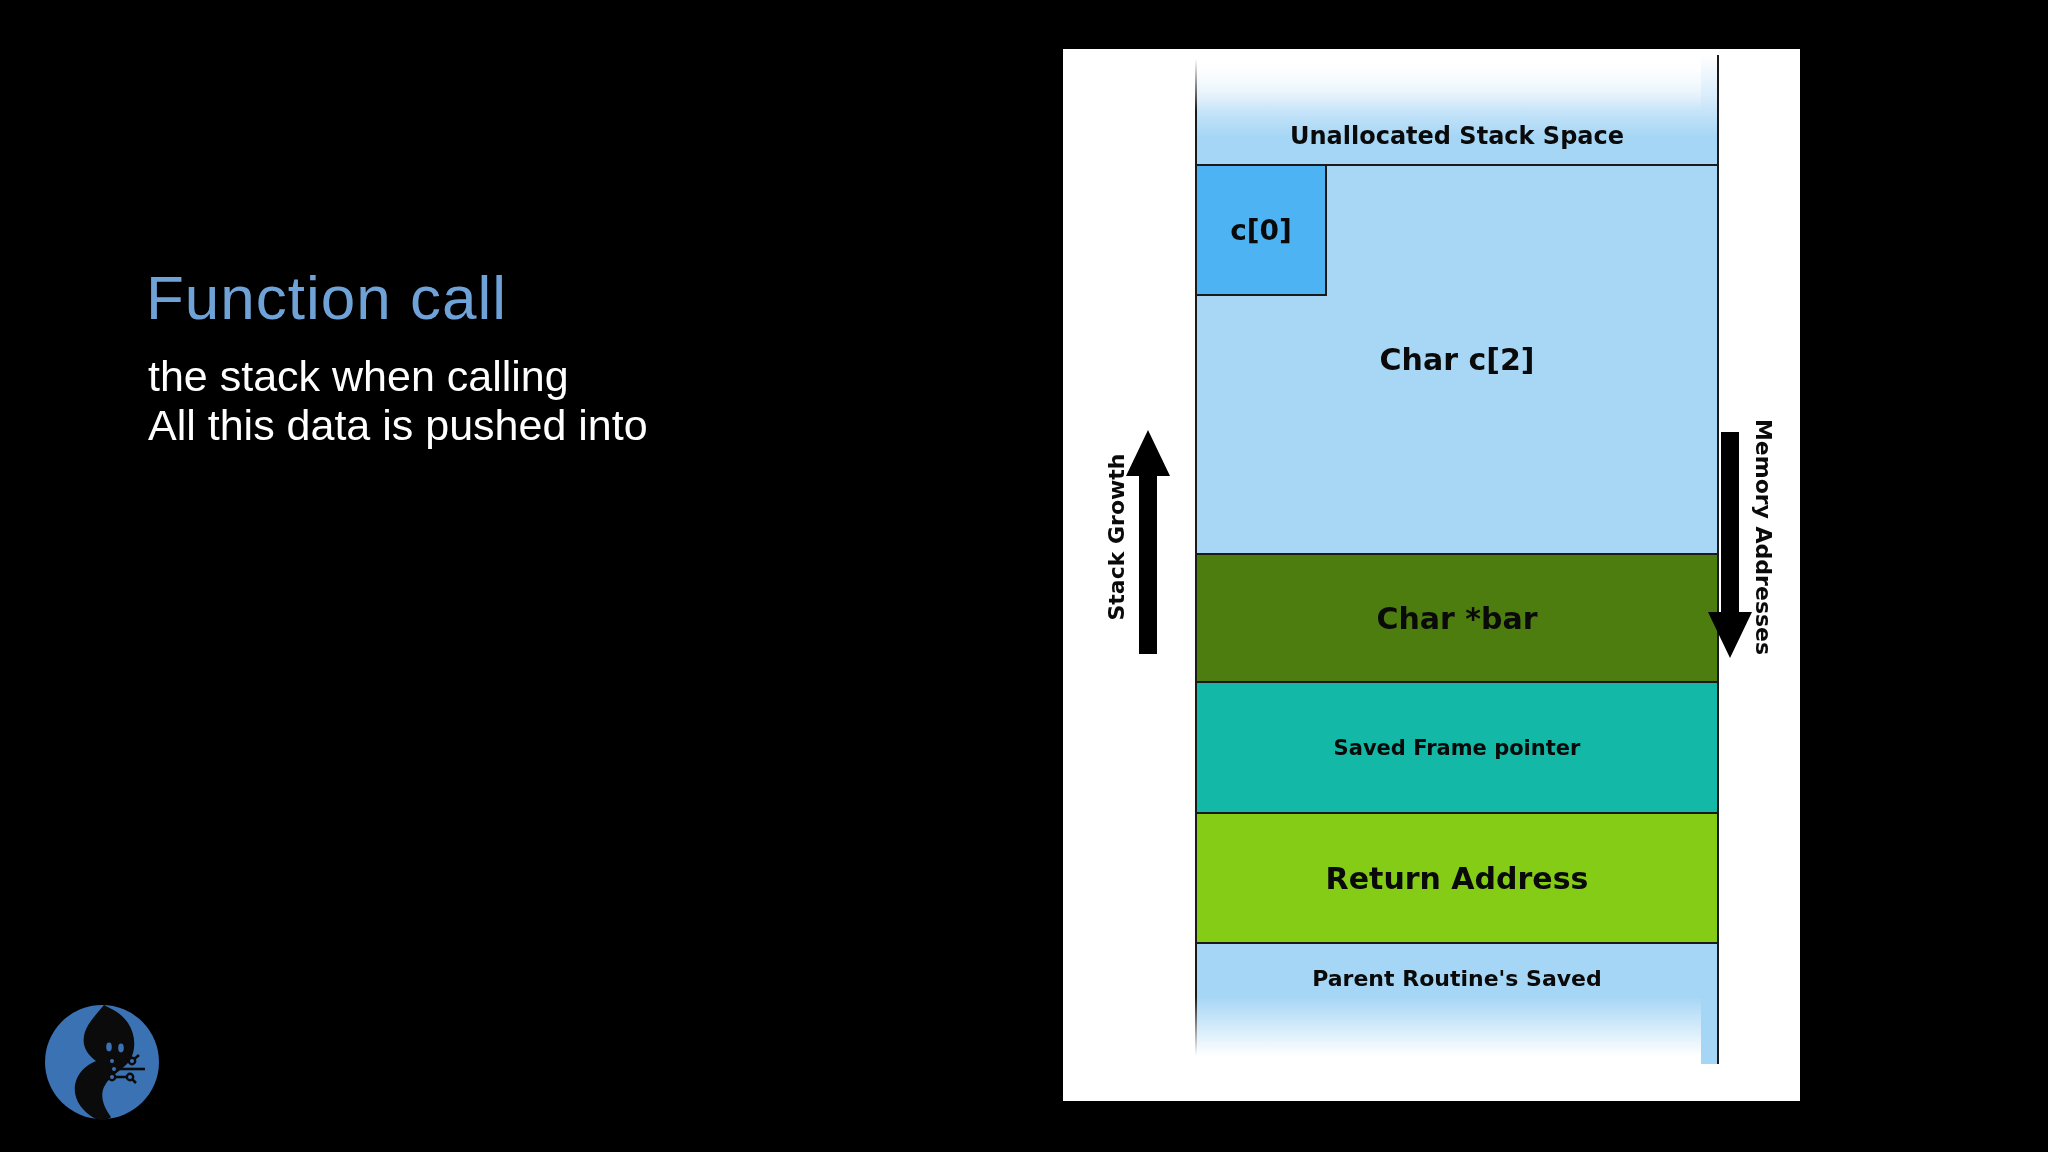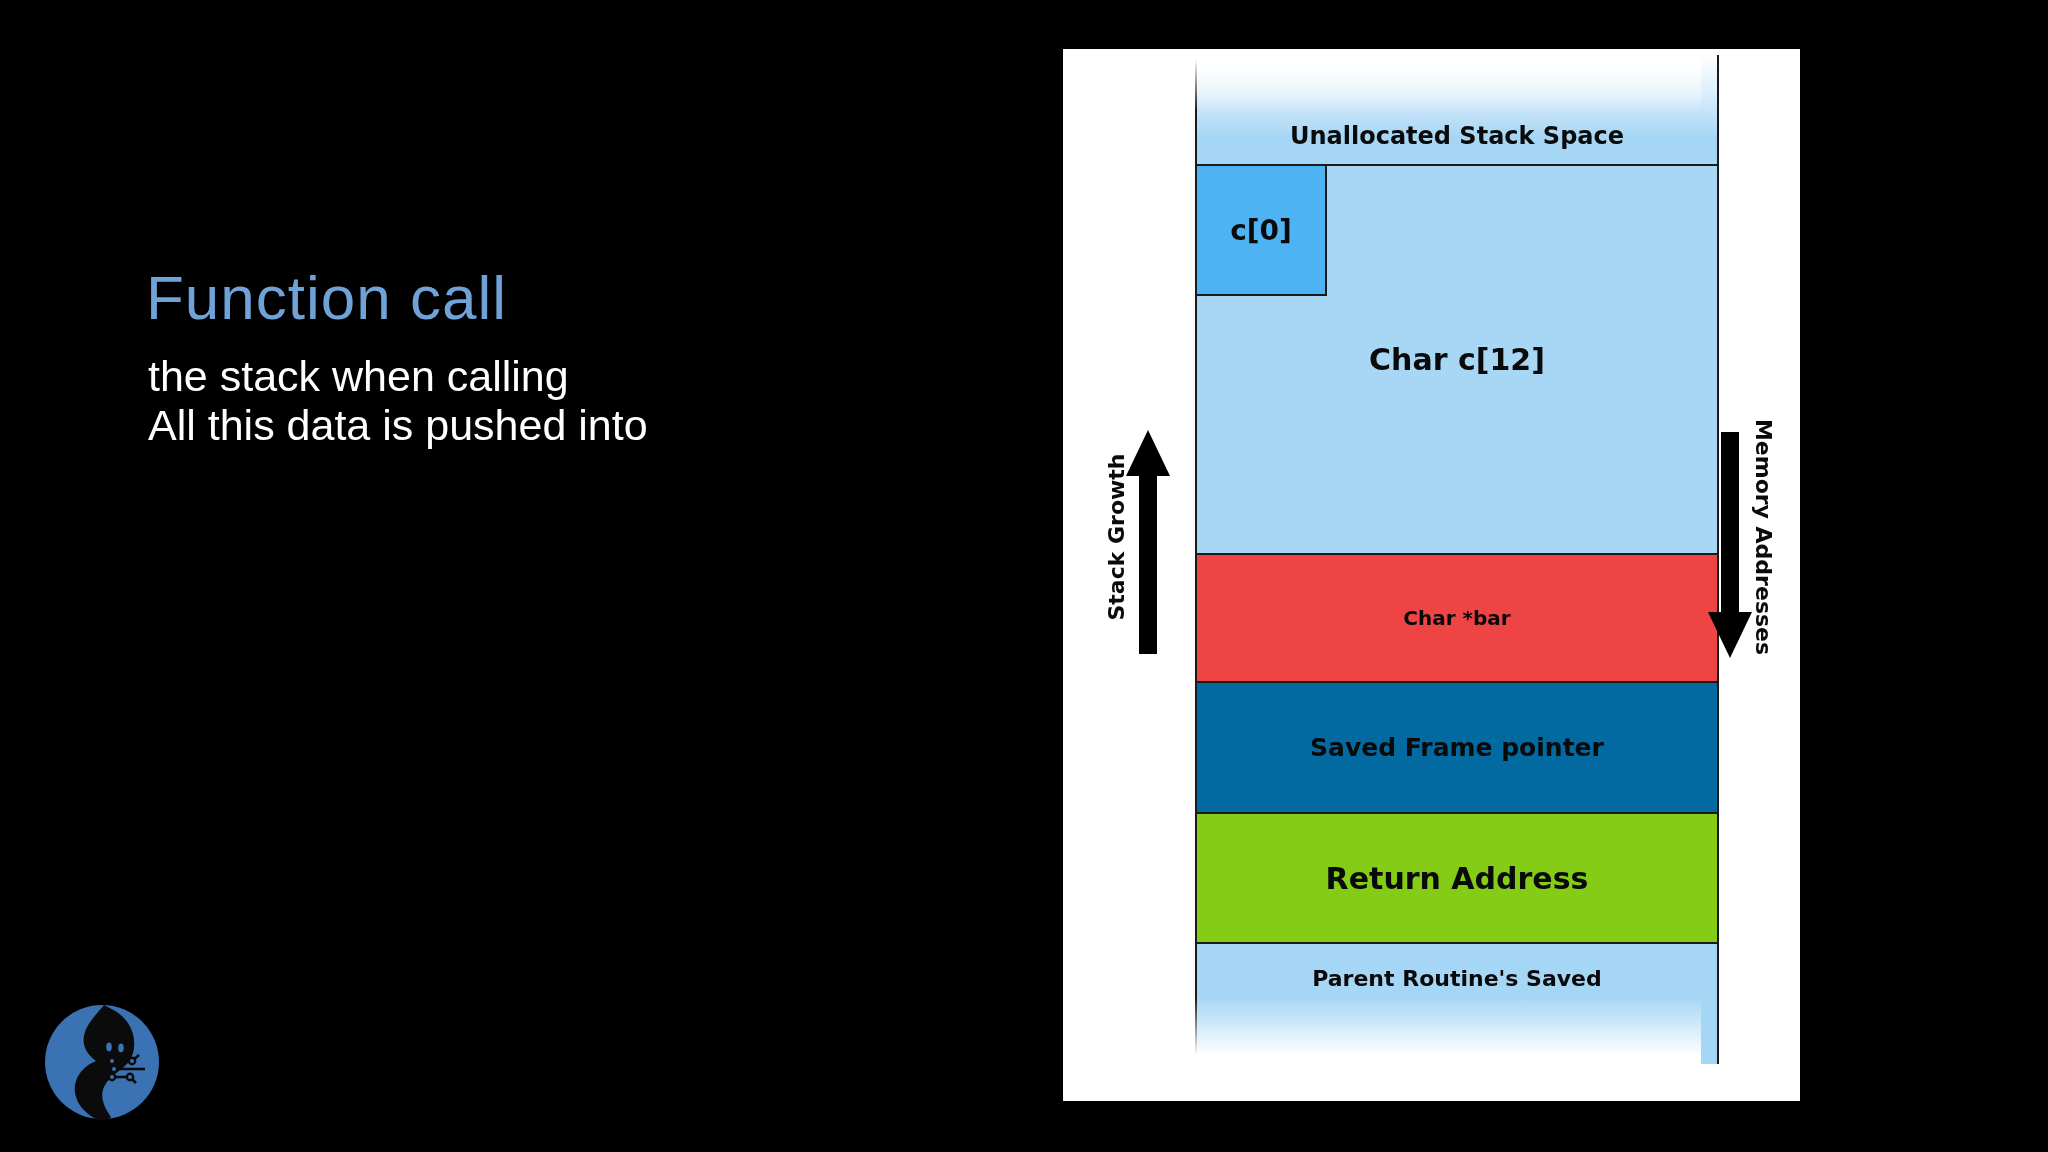--- a/index.html
+++ b/index.html
@@ -40,22 +40,22 @@
     display:flex;align-items:center;justify-content:center;
     font-family:"DejaVu Sans", sans-serif;font-weight:700;color:#0a0a0a;
   }
   .row-unallocated{
     height:111px;
     background:linear-gradient(to bottom,#ffffff 0%,#dceefb 35%,#a6d6f5 75%);
     align-items:flex-end;padding-bottom:14px;
     font-size:24px;
   }
   .row-chararray{height:389px;background:#a8d6f5;font-size:30px;text-align:center;}
-  .row-charbar{height:128px;background:#ef4444;font-size:20px;}
-  .row-sfp{height:131px;background:#0369a1;font-size:25px;}
+  .row-charbar{height:128px;background:#4d7c0f;font-size:30px;}
+  .row-sfp{height:131px;background:#14b8a6;font-size:21px;}
   .row-ret{height:130px;background:#84cc16;font-size:30px;}
   .row-parent{
     height:120px;border-bottom:none;
     background:#a6d6f5;
     align-items:flex-start;padding-top:22px;
     font-size:22px;
   }
   .cell-box{
     position:absolute;box-sizing:border-box;
     width:132px;height:132px;
@@ -135,21 +135,21 @@
 
     <div class="stack">
       <div class="row row-unallocated">
         <span>Unallocated Stack Space</span>
       </div>
 
       <div class="row row-chararray">
         <div class="cell-box c0">
           <span>c[0]</span>
         </div>
-        <span>Char c[12]</span>
+        <span>Char c[2]</span>
       </div>
 
       <div class="row row-charbar">
         <span>Char *bar</span>
       </div>
 
       <div class="row row-sfp">
         <span>Saved Frame pointer</span>
       </div>
 

